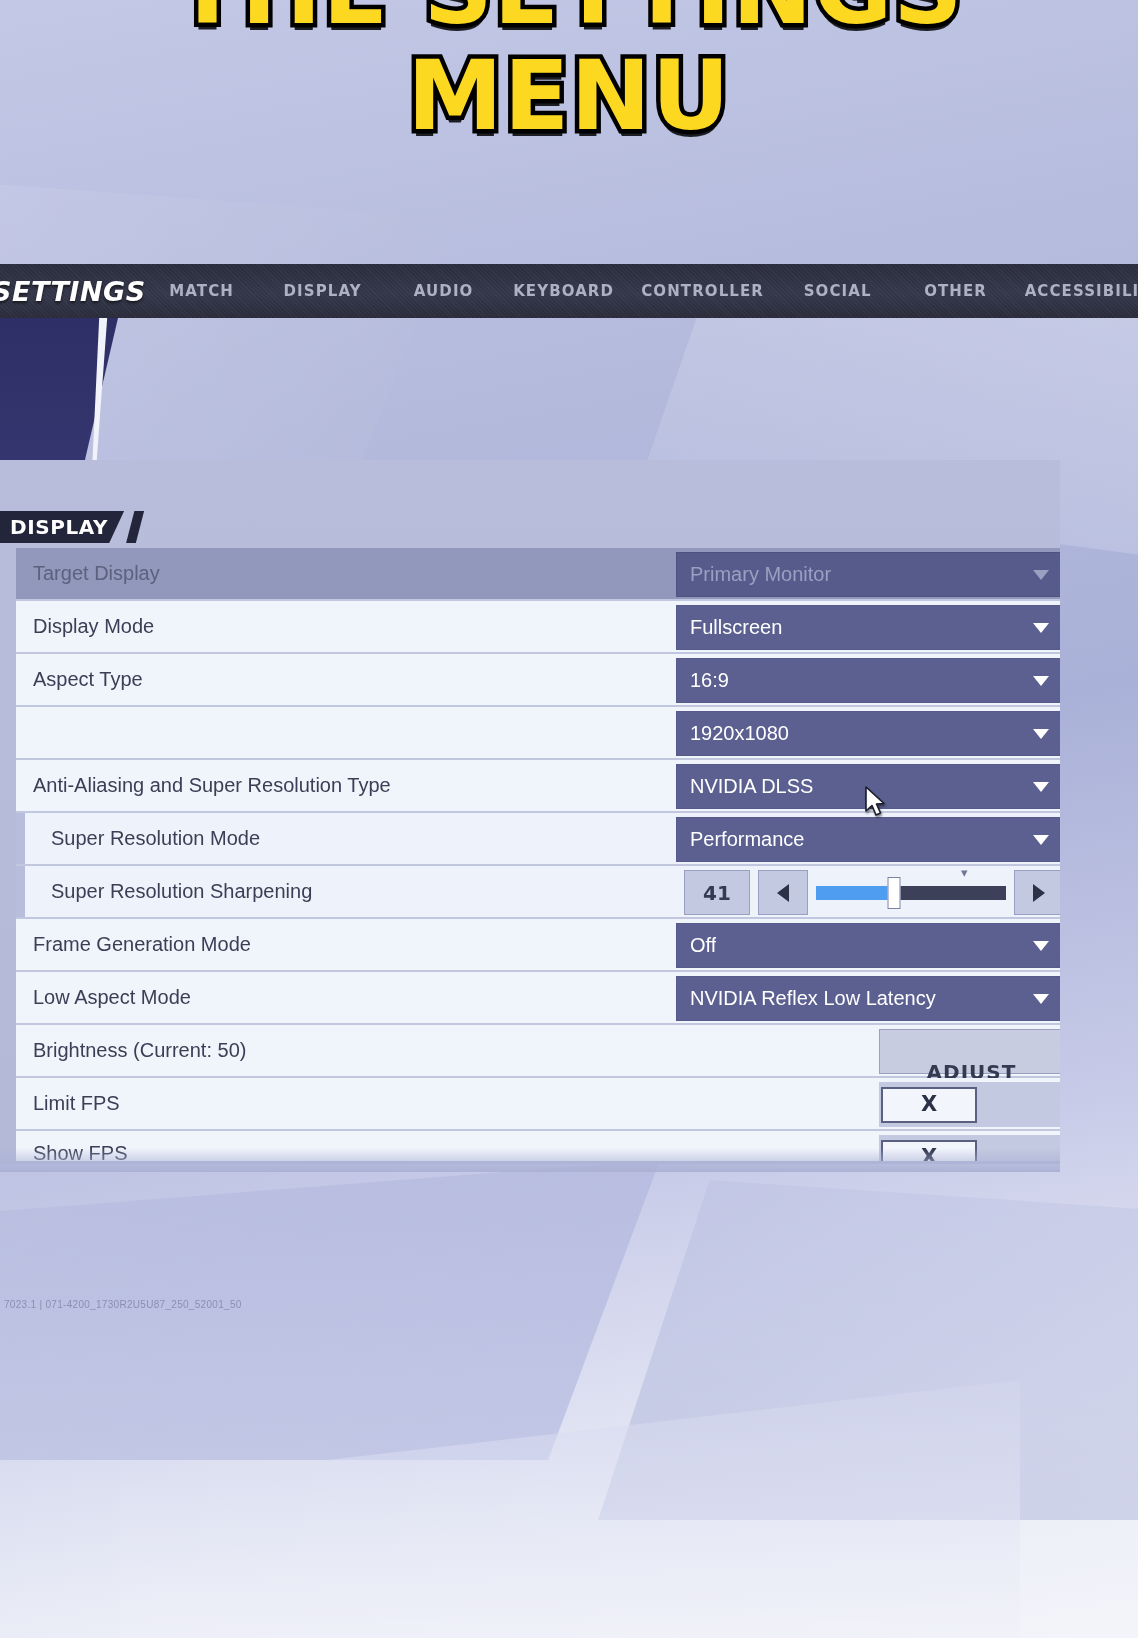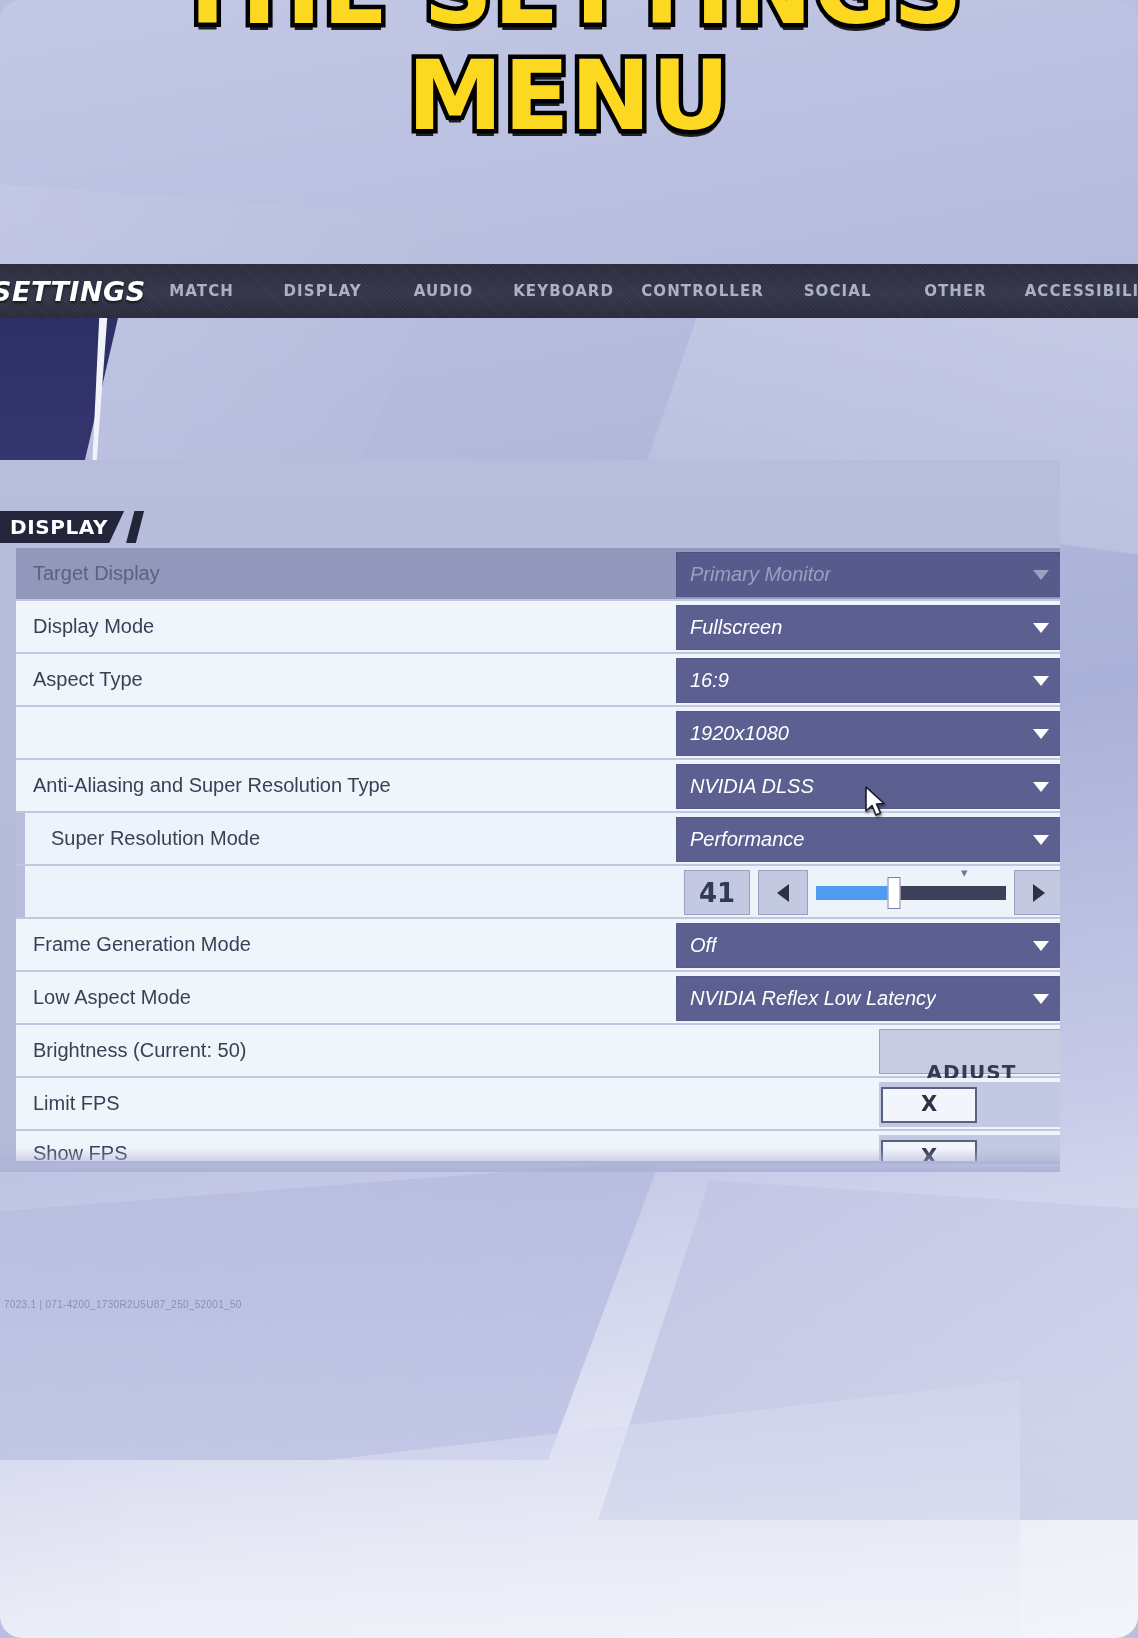--- a/index.html
+++ b/index.html
@@ -10,21 +10,20 @@
     font-family:"Liberation Sans", sans-serif;
     background:#b9bfe0;
   }
 
   #stage {
     position:relative;
     width:1138px; height:1638px;
     background:
       linear-gradient(170deg,#c3c8e6 0%, #b6bcdd 22%, #aab1d8 48%, #c7cbe8 70%, #e9ebf6 88%, #f4f5fa 100%);
     overflow:hidden;
-    border-radius:22px;
   }
 
   
   .facet { position:absolute; opacity:.55; pointer-events:none; }
   .f1 { top:180px; left:-60px; width:520px; height:320px;
         background:linear-gradient(120deg,#c9cde9,#b4bad9);
         clip-path:polygon(0 0,100% 12%,78% 100%,0 80%); }
   .f2 { top:300px; right:-40px; width:540px; height:260px;
         background:linear-gradient(200deg,#d6d9ee,#bcc2e0);
         clip-path:polygon(12% 0,100% 0,100% 100%,0 72%); }
@@ -223,21 +222,20 @@
     display:flex; align-items:center;
   }
 
   .dropdown{
     width:388px; height:45px;
     background:#5b6090;
     display:flex; align-items:center; justify-content:space-between;
     padding:0 14px 0 13px;
     cursor:pointer;
     border:1px solid #565b8b;
-    font-style:italic;
   }
   .dropdown .val{
     font-family:"Liberation Sans", sans-serif;
     font-size:20px;
     color:#ffffff;
     white-space:nowrap;
     overflow:hidden;
     text-overflow:ellipsis;
   }
   .dropdown .caret{
@@ -257,21 +255,21 @@
     display:flex; align-items:center; gap:8px;
     height:45px;
   }
   .num-box{
     width:66px; height:45px;
     background:#c3c9e0;
     border:1px solid #9aa0bf;
     display:flex; align-items:center; justify-content:center;
     font-family:"DejaVu Sans", sans-serif;
     font-weight:bold;
-    font-size:26px;
+    font-size:20px;
     color:#343a52;
   }
   .arrow-btn{
     width:50px; height:45px;
     background:#c3c9e0;
     border:1px solid #9aa0bf;
     display:flex; align-items:center; justify-content:center;
     cursor:pointer;
   }
   .arrow-btn .tri-l{
@@ -492,20 +490,21 @@
         <div class="row-label">Super Resolution Mode</div>
         <div class="control">
           <div class="dropdown">
             <span class="val">Performance</span>
             <span class="caret"></span>
           </div>
         </div>
       </div>
 
       <div class="row sub">
+        <div class="row-label">Super Resolution Sharpening</div>
         <div class="control">
           <div class="slider-group">
             <div class="num-box">41</div>
             <div class="arrow-btn">
               <span class="tri-l"></span>
             </div>
             <div class="track-wrap">
               <div class="track">
                 <div class="fill" id="slider-fill" style="width: 41%;"></div>
                 <div class="thumb" id="slider-thumb" style="left: 41%;"></div>

